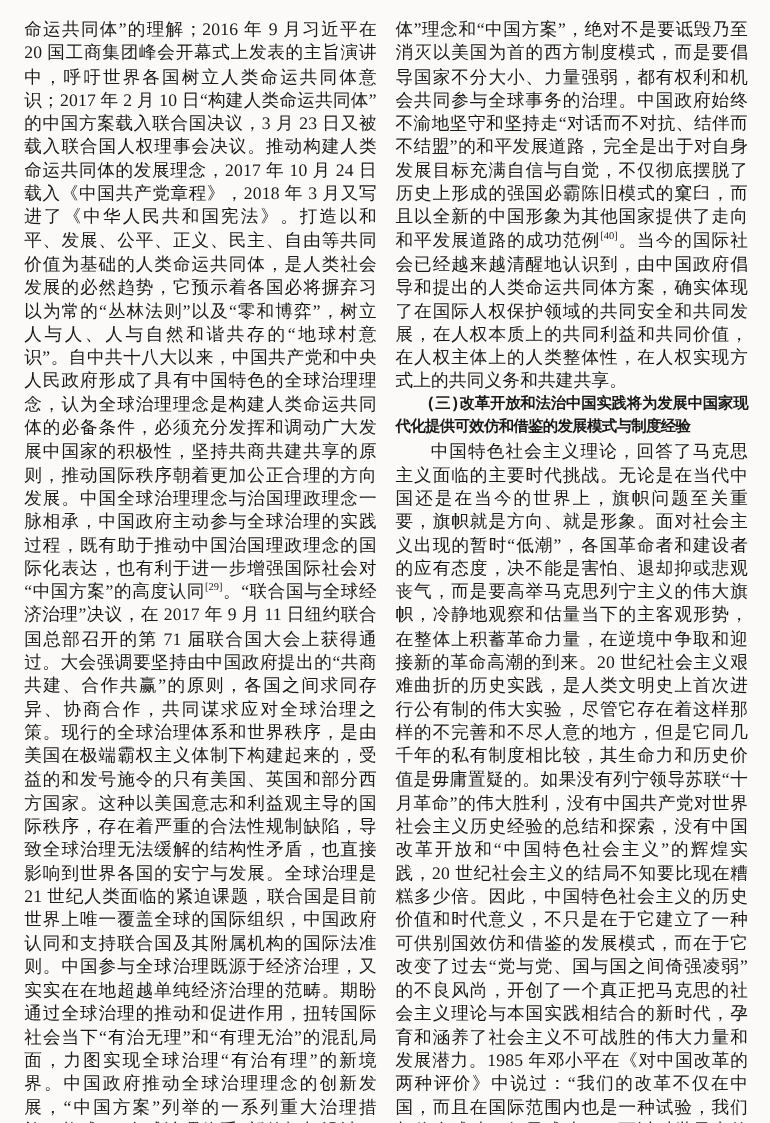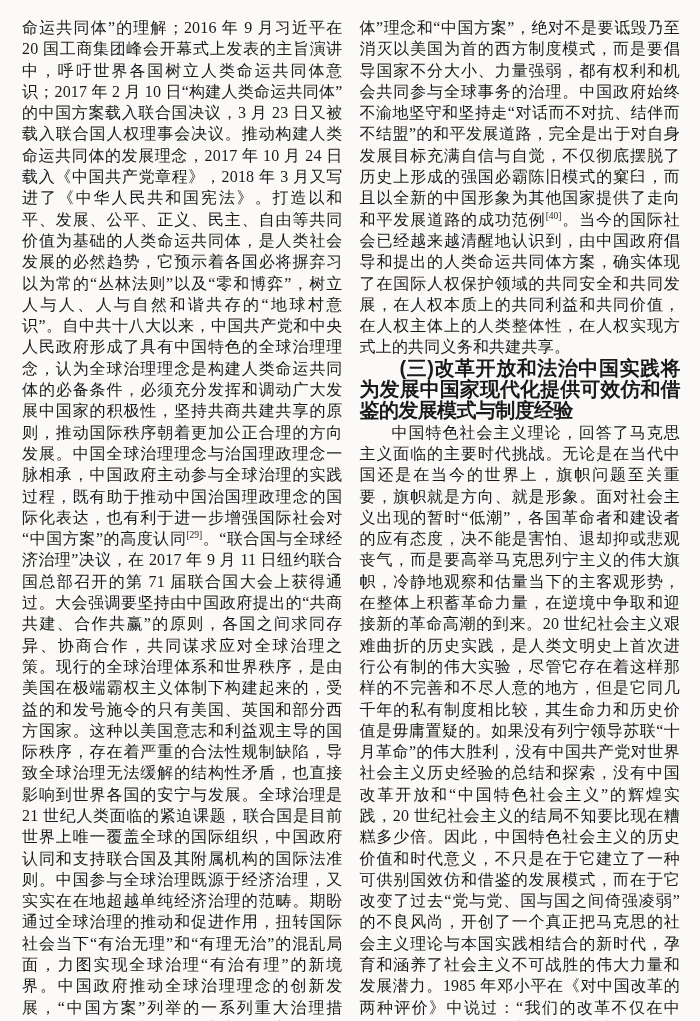--- a/index.html
+++ b/index.html
@@ -35,23 +35,23 @@
     letter-spacing: 0.2px;
   }
   .col p {
     margin: 0;
     padding: 0;
   }
   p.body.indent {
     text-indent: 2em;
   }
   p.heading {
-    font-family: Liberation Sans, sans-serif;
+    font-family: Liberation Mono, monospace;
     font-weight: bold;
-    font-size: 20px;
+    font-size: 14px;
     letter-spacing: -0.6px;
     text-indent: 2em;
     line-height: 21.3px;
   }
   sup.ref {
     font-size: 9.5px;
     line-height: 0;
     vertical-align: super;
     letter-spacing: 0;
   }

